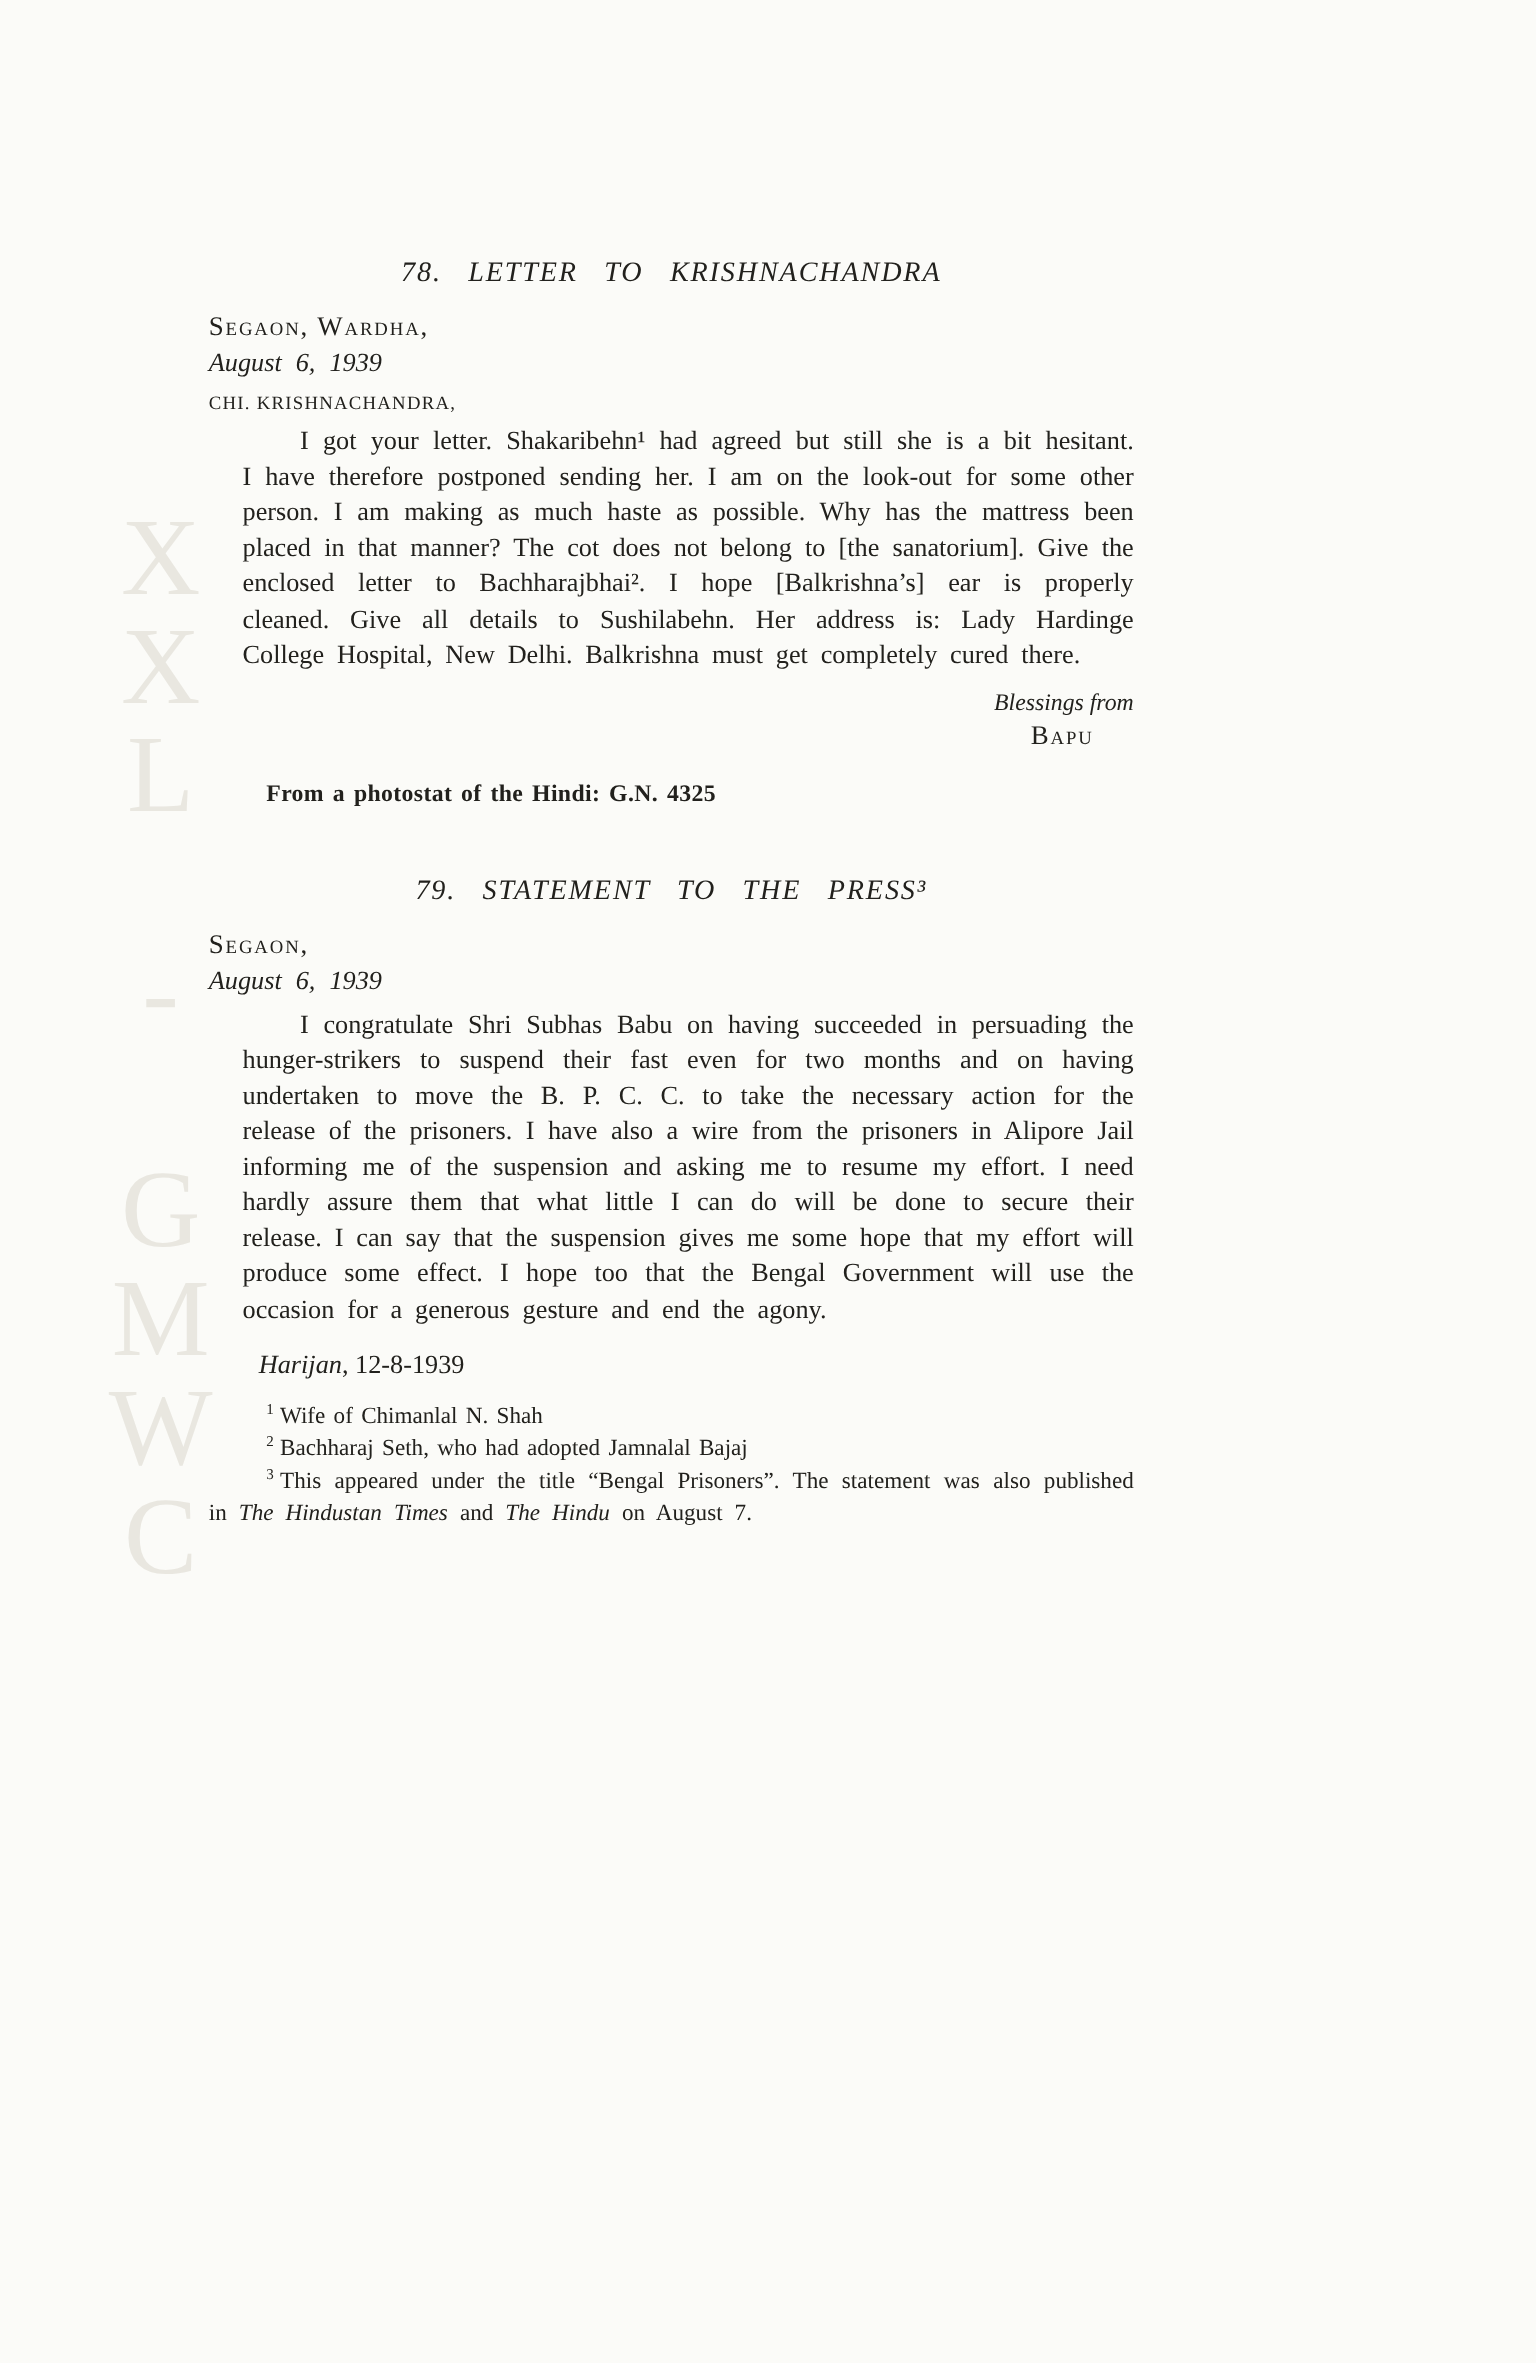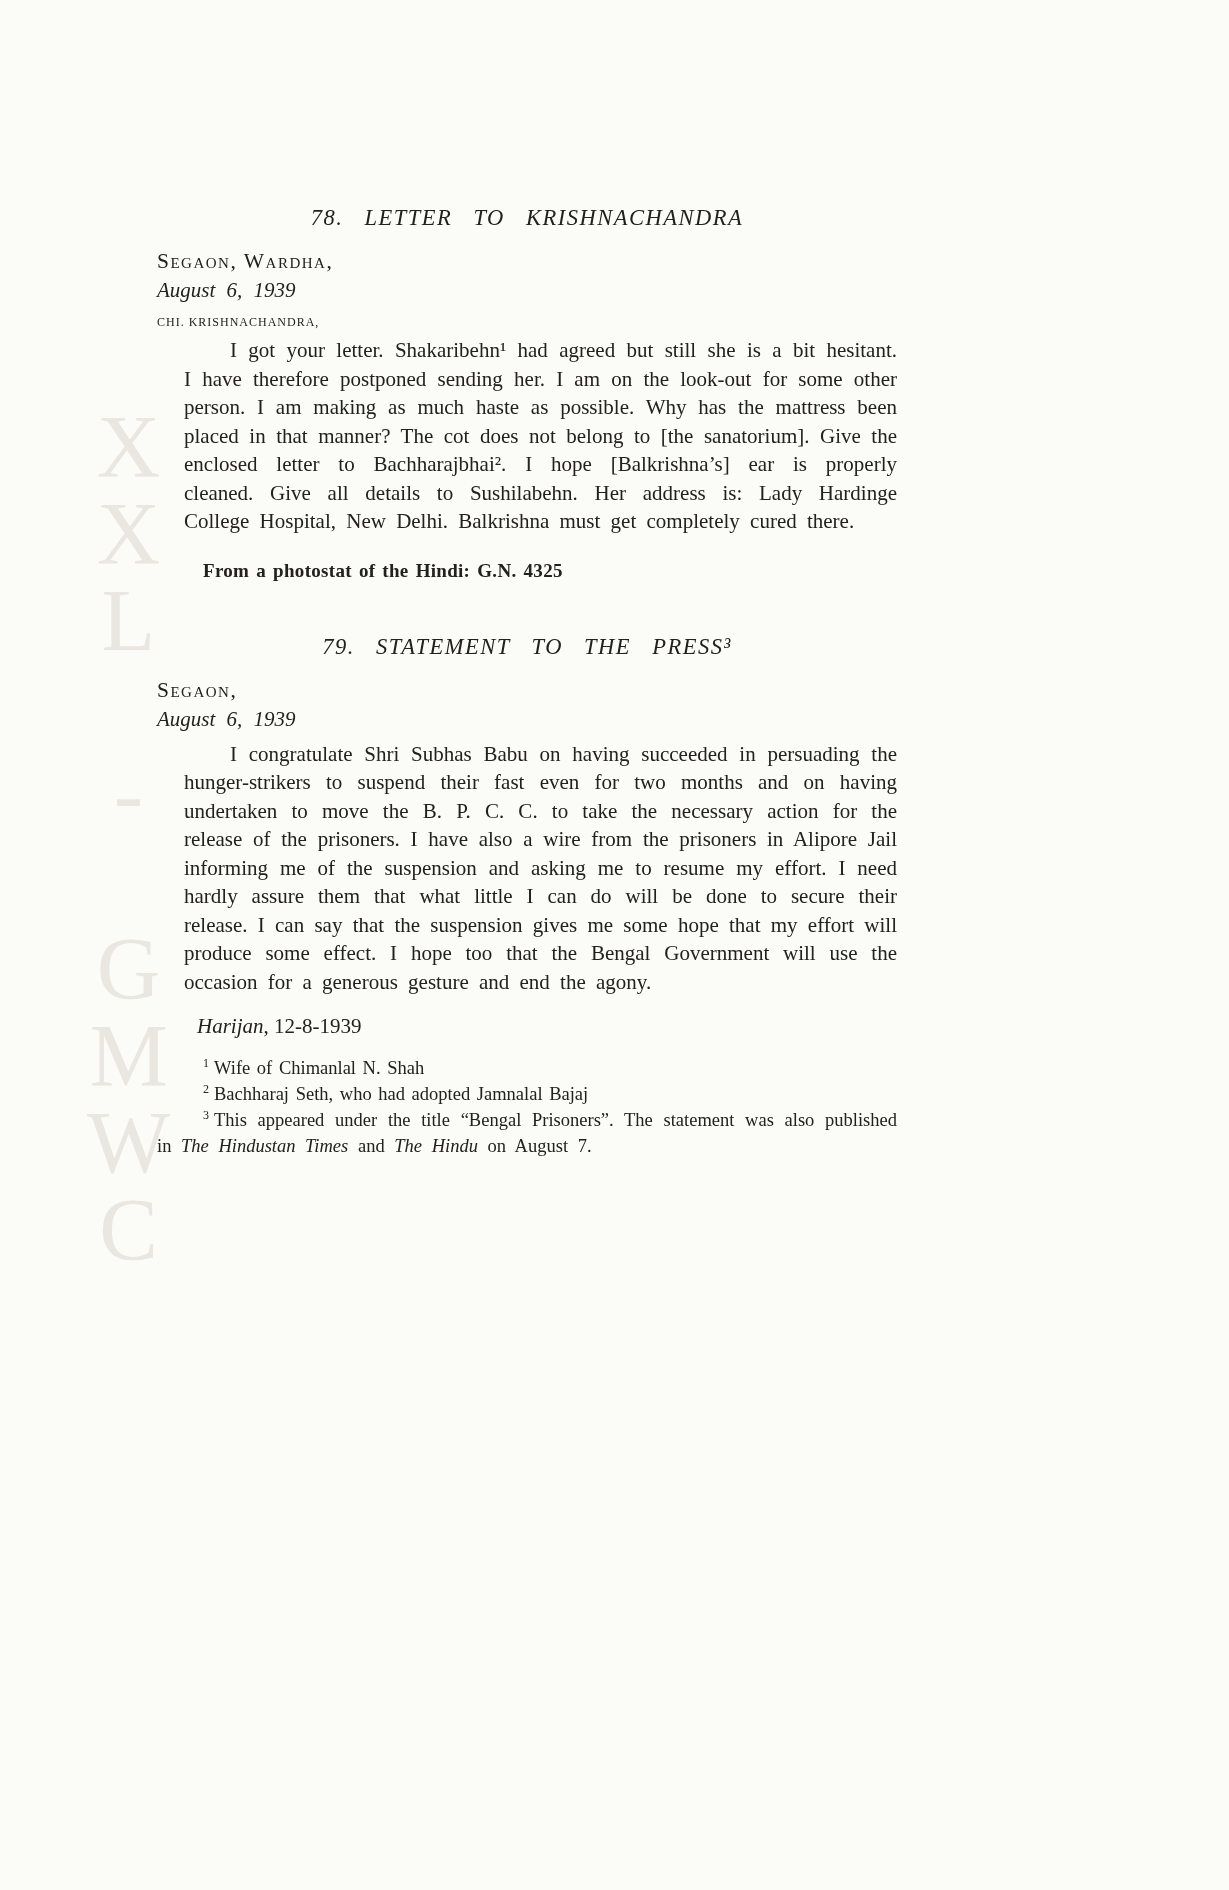--- a/index.html
+++ b/index.html
@@ -21,39 +21,39 @@
     font-size: 88px;
     line-height: 1;
     letter-spacing: -10px;
     color: #e9e7e0;
     z-index: 0;
     user-select: none;
     white-space: nowrap;
   }
   .content {
     position: absolute;
-    left: 157px;
+    left: 167px;
     top: 205px;
     width: 740px;
     z-index: 1;
   }
   .doc-title {
     font-style: italic;
     font-weight: normal;
     font-size: 22.5px;
     text-align: center;
     letter-spacing: 1.5px;
     word-spacing: 14px;
   }
   .dateline { text-align: left; margin-top: 16px; line-height: 29px; }
   .smallcaps { font-variant: small-caps; letter-spacing: 1.5px; }
   .place { font-size: 21.5px; }
   .date { font-size: 21px; font-style: italic; word-spacing: 6px; }
   .italic { font-style: italic; }
-  .salutation { font-size: 12px; letter-spacing: 1px; margin-top: 10px; }
+  .salutation { font-size: 15px; letter-spacing: 1px; margin-top: 10px; }
   .body-text {
     font-size: 21px;
     line-height: 28.5px;
     text-align: justify;
     text-indent: 46px;
     word-spacing: 5px;
     margin-top: 6px;
     margin-left: 27px;
   }
   .signoff { text-align: right; margin-top: 14px; }
@@ -93,20 +93,24 @@
 <div class="content">
 
   <section class="doc">
     <h2 class="doc-title">78. LETTER TO KRISHNACHANDRA</h2>
     <div class="dateline">
       <div class="place smallcaps">Segaon, Wardha,</div>
       <div class="date">August 6, 1939</div>
     </div>
     <div class="salutation">CHI. KRISHNACHANDRA,</div>
     <p class="body-text">I got your letter. Shakaribehn¹ had agreed but still she is a bit hesitant. I have therefore postponed sending her. I am on the look-out for some other person. I am making as much haste as possible. Why has the mattress been placed in that manner? The cot does not belong to [the sanatorium]. Give the enclosed letter to Bachharajbhai². I hope [Balkrishna’s] ear is properly cleaned. Give all details to Sushilabehn. Her address is: Lady Hardinge College Hospital, New Delhi. Balkrishna must get completely cured there.</p>
+    <div class="signoff">
+      <div class="valediction">Blessings from</div>
+      <div class="signature smallcaps">Bapu</div>
+    </div>
     <div class="source">From a photostat of the Hindi: G.N. 4325</div>
   </section>
 
   <section class="doc doc-second">
     <h2 class="doc-title">79. STATEMENT TO THE PRESS³</h2>
     <div class="dateline">
       <div class="place smallcaps">Segaon,</div>
       <div class="date">August 6, 1939</div>
     </div>
     <p class="body-text">I congratulate Shri Subhas Babu on having succeeded in persuading the hunger-strikers to suspend their fast even for two months and on having undertaken to move the B. P. C. C. to take the necessary action for the release of the prisoners. I have also a wire from the prisoners in Alipore Jail informing me of the suspension and asking me to resume my effort. I need hardly assure them that what little I can do will be done to secure their release. I can say that the suspension gives me some hope that my effort will produce some effect. I hope too that the Bengal Government will use the occasion for a generous gesture and end the agony.</p>

